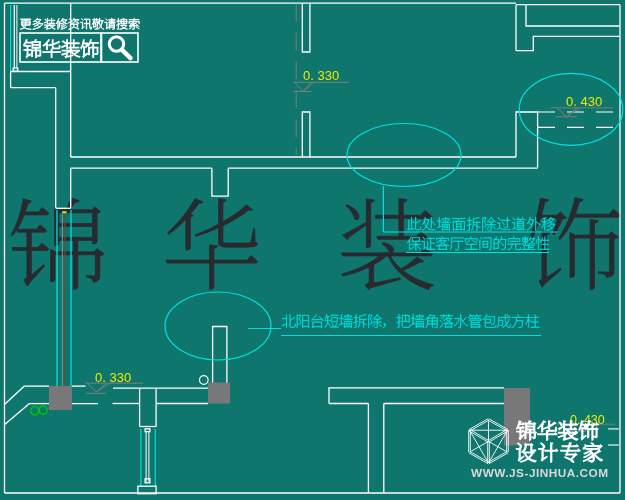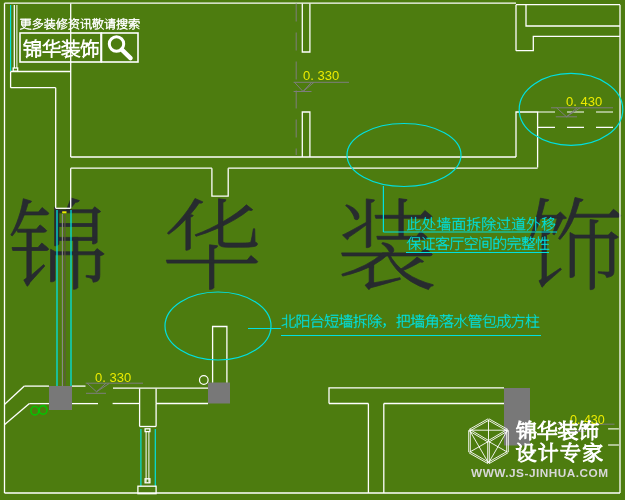--- a/index.html
+++ b/index.html
@@ -1,16 +1,16 @@
 <!DOCTYPE html>
 <html><head>
 <meta charset="utf-8">
 <style>
   html,body{margin:0;padding:0;background:#000;}
-  #cad{position:relative;width:625px;height:500px;background:#4d7c0f;overflow:hidden;}
+  #cad{position:relative;width:625px;height:500px;background:#0f766e;overflow:hidden;}
 </style>
 </head>
 <body>
 
 <div id="cad">
 <svg width="625" height="500" viewBox="0 0 625 500">
 
 <path d="M94.4 251.8 97.0 248.6 104.2 253.9Q103.8 254.4 102.6 254.9Q101.3 255.5 99.8 255.7V274.8Q99.8 276.9 99.4 278.4Q99.0 280.0 97.6 280.9Q96.1 281.9 93.1 282.2Q93.0 281.3 92.7 280.4Q92.4 279.4 91.8 278.8Q91.0 278.2 89.7 277.8Q88.3 277.3 86.2 277.1V275.4Q86.2 275.4 87.8 275.5Q89.3 275.7 91.2 275.8Q93.0 275.9 93.8 275.9Q94.8 275.9 95.1 275.5Q95.4 275.1 95.4 274.2V251.8ZM79.4 200.6Q78.7 202.6 75.5 202.3Q73.9 204.4 71.7 207.0Q69.4 209.6 67.7 211.6H65.7Q66.8 209.0 68.4 205.0Q70.0 201.0 71.1 198.0ZM55.0 280.3Q55.0 280.5 54.5 280.9Q53.9 281.3 53.1 281.6Q52.3 281.8 51.3 281.8H50.6V251.8V249.3L55.5 251.8H98.0V254.8H55.0ZM77.8 287.6Q77.8 287.9 76.8 288.6Q75.7 289.3 74.0 289.3H73.4V237.4H77.8ZM95.1 237.4V240.4H56.8V237.4ZM95.3 223.5V226.5H57.0V223.5ZM54.6 207.2 60.1 209.8H92.3L94.7 206.8L100.7 211.5Q100.2 212.0 99.3 212.4Q98.5 212.9 97.1 213.1V242.3Q97.1 242.6 95.9 243.3Q94.6 244.0 93.2 244.0H92.6V212.8H58.9V244.1Q58.9 244.4 57.9 245.1Q56.9 245.8 55.2 245.8H54.6V209.8ZM28.1 203.2Q26.7 208.3 24.5 214.3Q22.2 220.3 19.2 225.9Q16.1 231.6 12.3 235.9L10.8 235.0Q13.0 231.6 15.0 227.1Q17.0 222.5 18.6 217.6Q20.3 212.6 21.5 207.7Q22.7 202.8 23.3 198.7L31.5 201.2Q31.4 202.0 30.7 202.5Q29.9 203.0 28.1 203.2ZM42.1 207.5Q42.1 207.5 43.2 208.4Q44.4 209.3 46.0 210.7Q47.6 212.0 48.9 213.3Q48.5 214.9 46.3 214.9H22.6V211.9H38.5ZM25.1 280.2Q26.8 278.9 29.7 276.5Q32.6 274.1 36.2 271.0Q39.9 267.9 43.6 264.6L44.8 266.0Q43.2 267.8 40.5 270.8Q37.8 273.8 34.5 277.4Q31.3 281.0 27.8 284.7ZM30.3 229.9 31.3 230.5V280.2L27.5 281.7L29.2 279.8Q29.8 281.5 29.5 282.9Q29.2 284.2 28.5 285.1Q27.8 286.0 27.2 286.3L23.8 279.9Q25.8 278.8 26.4 278.1Q26.9 277.5 26.9 276.2V229.9ZM41.8 243.0Q41.8 243.0 43.0 243.9Q44.1 244.9 45.8 246.2Q47.4 247.6 48.7 248.9Q48.5 249.7 47.9 250.1Q47.2 250.5 46.1 250.5H12.8L12.0 247.5H38.0ZM40.0 224.9Q40.0 224.9 41.2 225.8Q42.3 226.7 43.9 228.0Q45.4 229.3 46.7 230.6Q46.3 232.2 44.1 232.2H17.7L16.9 229.2H36.4Z" fill="#272b2f" stroke="#272b2f" stroke-width="0.8"></path>
 
 <path d="M252.7 209.7Q252.0 210.4 251.2 210.5Q250.4 210.6 248.9 209.9Q243.3 214.6 234.8 219.6Q226.2 224.6 216.2 228.9Q206.2 233.3 196.0 236.3L195.1 234.8Q202.2 232.2 209.6 228.7Q216.9 225.2 223.8 221.2Q230.7 217.2 236.6 213.0Q242.4 208.8 246.4 204.8ZM217.6 245.8Q217.5 246.8 216.7 247.5Q215.8 248.2 213.9 248.4V287.6Q213.9 287.9 213.4 288.3Q212.9 288.7 212.1 289.0Q211.3 289.4 210.4 289.4H209.5V244.8ZM250.9 255.6Q250.9 255.6 251.6 256.1Q252.3 256.7 253.4 257.6Q254.5 258.5 255.7 259.5Q256.8 260.5 257.8 261.5Q257.4 263.1 255.3 263.1H167.2L166.3 260.1H247.2ZM193.3 215.4Q192.9 216.7 190.3 217.2V248.5Q190.3 248.7 189.8 249.1Q189.2 249.5 188.4 249.8Q187.6 250.2 186.7 250.2H185.9V215.1L187.5 213.1ZM226.0 199.8Q225.8 201.9 222.9 202.2V240.7Q222.9 242.0 223.7 242.6Q224.5 243.1 227.8 243.1H238.5Q242.4 243.1 245.2 243.0Q248.0 242.9 249.0 242.8Q250.4 242.7 250.8 241.7Q251.3 240.6 252.0 236.8Q252.7 233.1 253.4 228.8H254.7L255.0 242.1Q256.4 242.5 256.9 242.9Q257.4 243.3 257.4 244.1Q257.4 245.3 256.0 245.9Q254.7 246.6 250.7 246.9Q246.7 247.2 238.7 247.2H227.3Q223.7 247.2 221.8 246.6Q219.9 246.1 219.2 244.8Q218.5 243.6 218.5 241.6V198.8ZM202.9 201.9Q202.5 202.7 201.7 203.0Q200.9 203.3 199.1 203.0Q196.0 207.7 191.2 213.3Q186.4 219.0 180.7 224.5Q174.9 230.0 168.7 234.3L167.4 233.0Q172.9 228.2 178.2 222.1Q183.5 216.1 187.9 209.9Q192.3 203.7 195.0 198.5Z" fill="#272b2f" stroke="#272b2f" stroke-width="0.8"></path>

